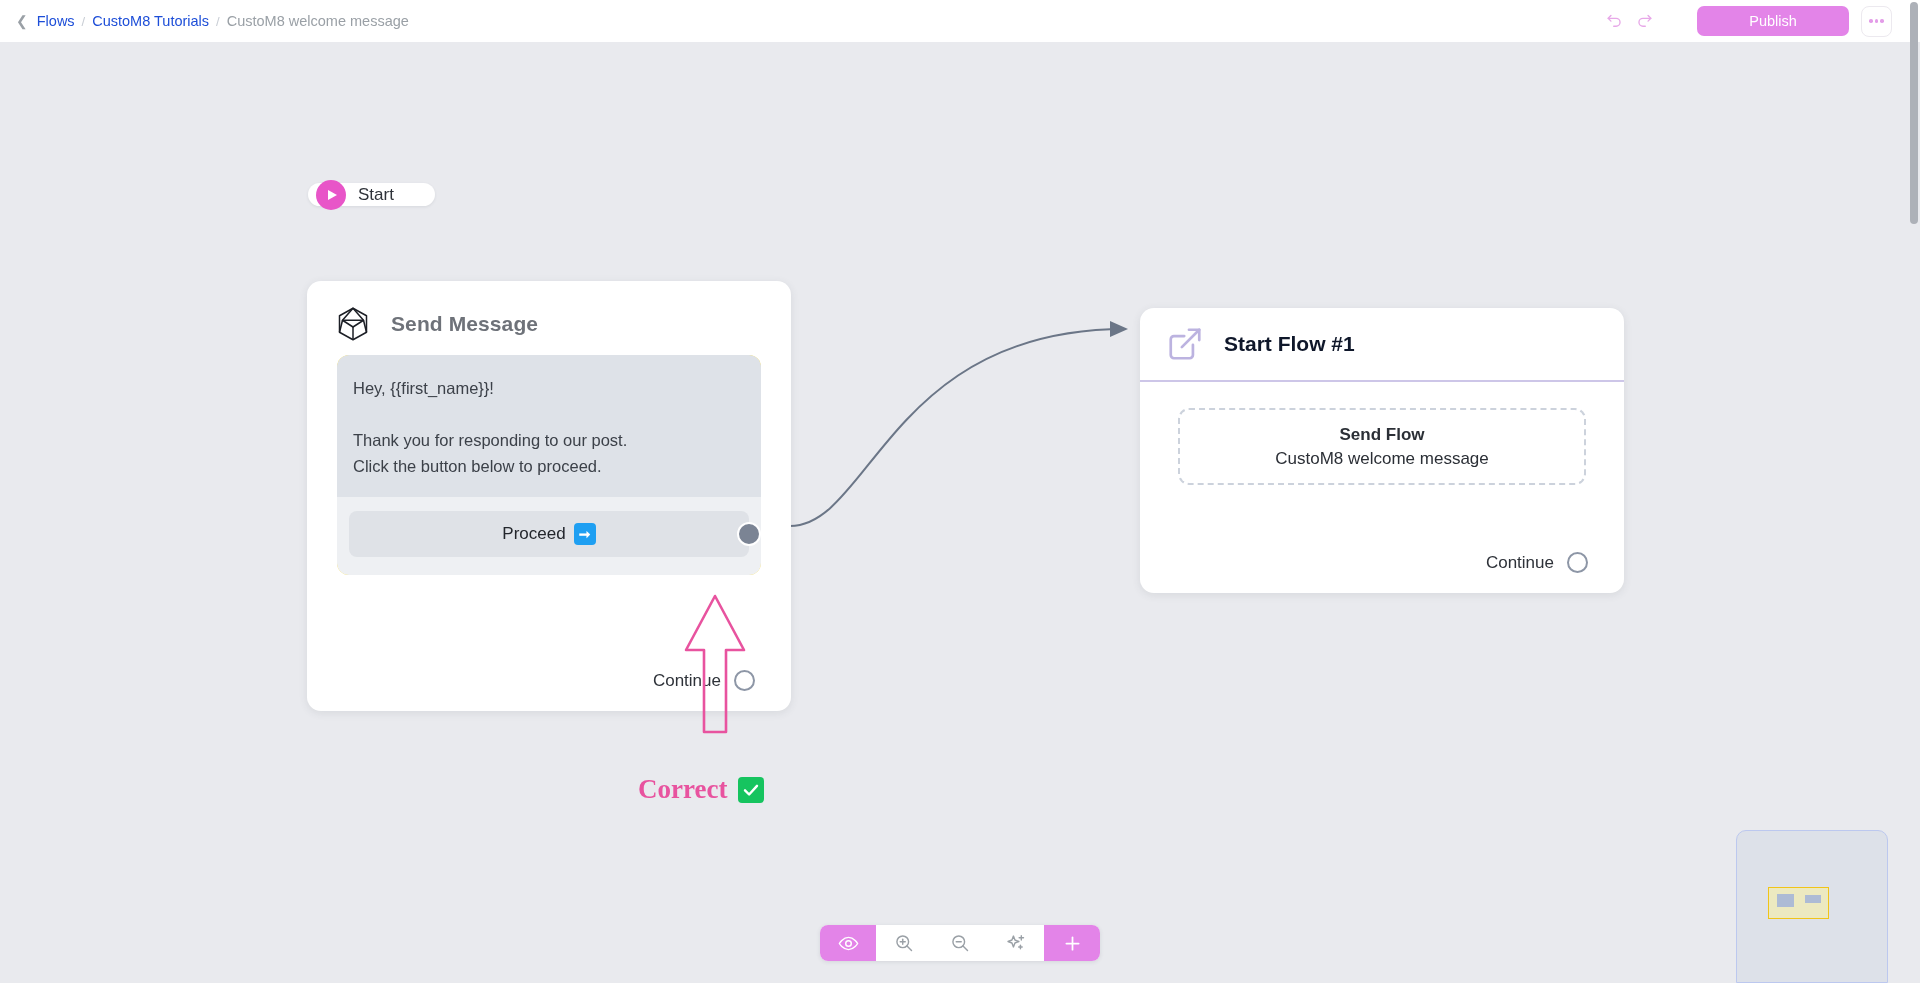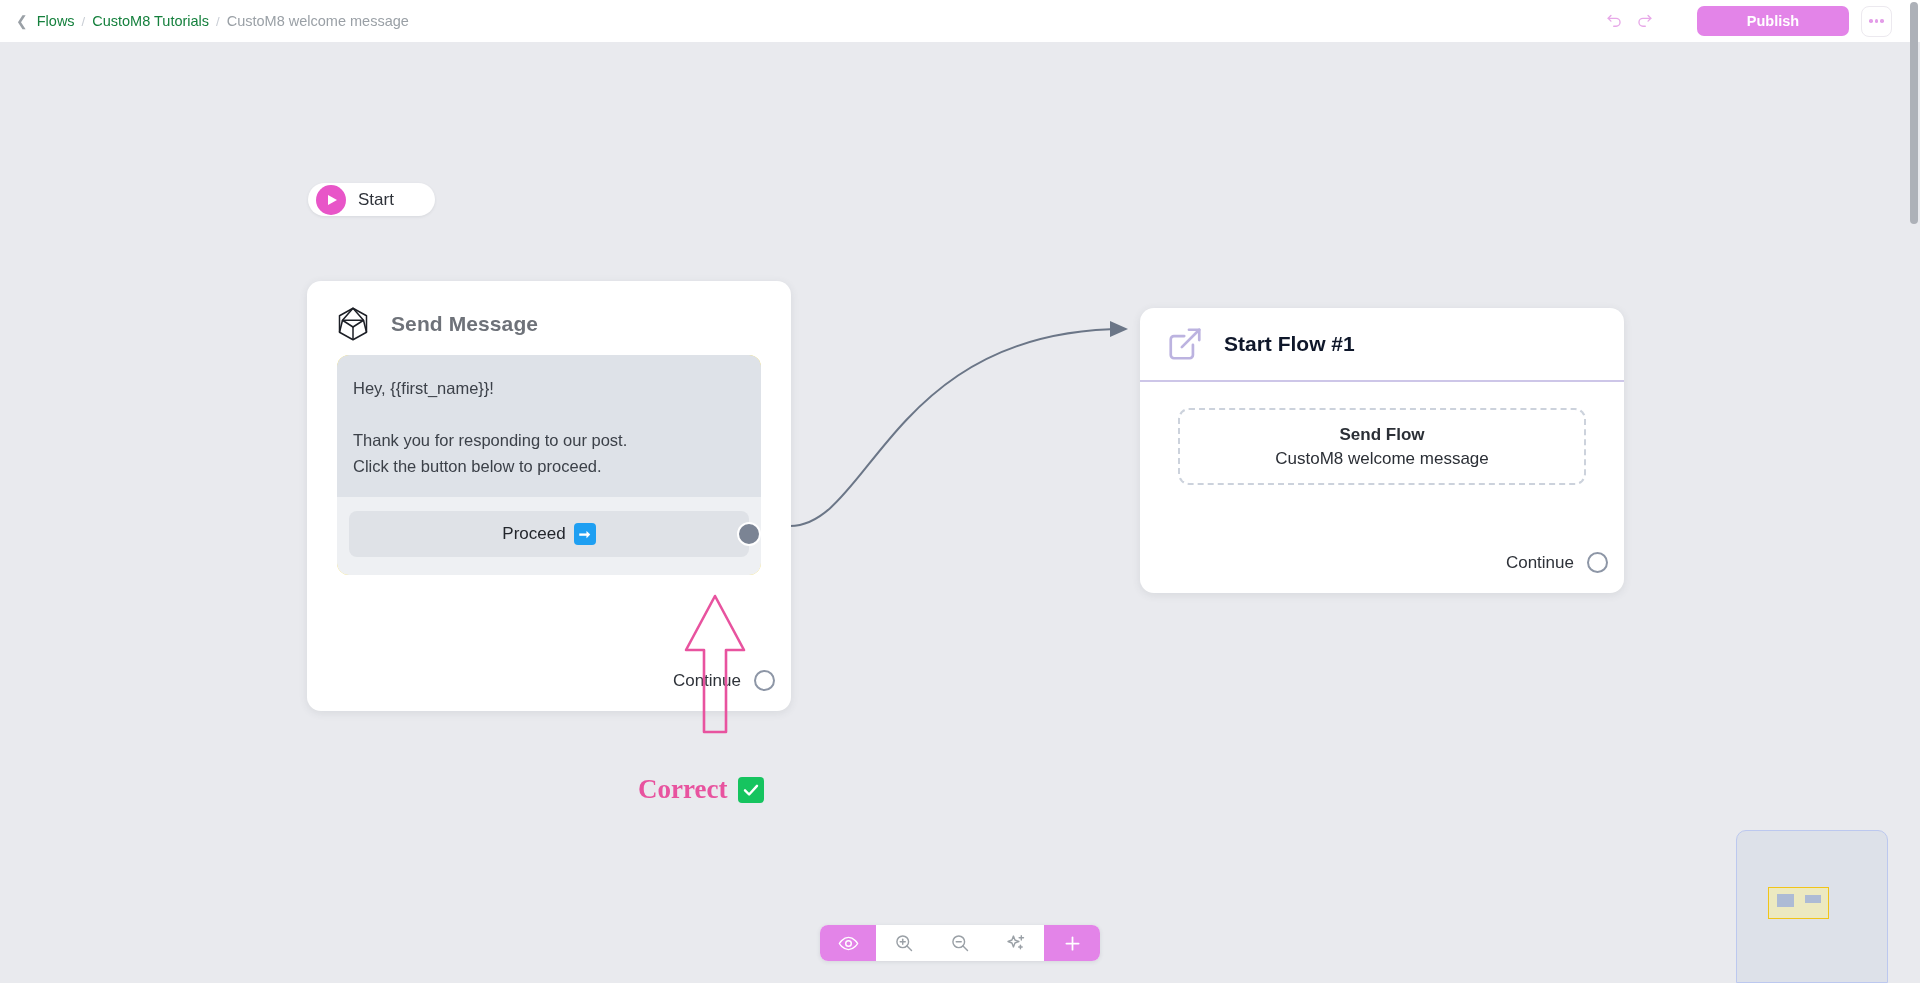--- a/index.html
+++ b/index.html
@@ -31,21 +31,21 @@
     gap: 7px;
     font-size: 14.5px;
     color: #9aa0a6;
     white-space: nowrap;
   }
   .bc-back {
     font-size: 14px; color: #9aa0a6;
     line-height: 1; padding: 0 2px;
     cursor: pointer;
   }
-  .bc-item { color: #15803d; cursor: pointer; }
+  .bc-item { color: #1d4ed8; cursor: pointer; }
   .bc-item.last { color: #9aa0a6; }
   .bc-sep { color: #c8cdd4; font-size: 13px; }
 
   .header-right {
     position: absolute; right: 28px; top: 0;
     height: 42px;
     display: flex; align-items: center; gap: 0;
   }
   .icon-btn-hdr {
     width: 30px; height: 30px;
@@ -56,21 +56,21 @@
   .icon-btn-hdr svg { display:block; }
   .publish-btn {
     width: 152px; height: 30px;
     background: #e384e8;
     border: none; border-radius: 7px;
     color: #ffffff;
     font-size: 14.5px;
     font-family: "Liberation Sans", sans-serif;
     cursor: pointer;
     margin-left: 38px;
-    display:flex; align-items:center; justify-content:center;font-weight:bold;
+    display:flex; align-items:center; justify-content:center;
   }
   .more-btn {
     width: 31px; height: 31px;
     margin-left: 12px;
     background: #ffffff;
     border: 1px solid #ece9ef;
     border-radius: 8px;
     display: flex; align-items: center; justify-content: center;
     cursor: pointer;
     gap: 2px;
@@ -87,21 +87,21 @@
     width: 1920px; height: 941px;
     background: #e9eaee;
     overflow: hidden;
   }
   .edges { position: absolute; inset: 0; pointer-events: none; }
 
   
   .start-pill {
     position: absolute;
     left: 308px; top: 141px;
-    width: 127px; height: 33px;
+    width: 127px; height: 23px;
     background: #ffffff;
     border-radius: 21px;
     display: flex; align-items: center;
     padding-left: 8px;
     box-shadow: 0 1px 3px rgba(60,64,80,0.10);
     cursor: pointer;
     z-index: 6;
   }
   .start-circle {
     width: 30px; height: 30px; border-radius: 50%;
@@ -188,21 +188,21 @@
     transform: translateY(-50%);
     width: 24px; height: 24px;
     border-radius: 50%;
     background: #7b8494;
     border: 2px solid #ffffff;
     cursor: pointer;
   }
 
   .continue-row {
     position: absolute;
-    right: 16px; bottom: 20px;
+    right: 36px; bottom: 20px;
     display: flex; align-items: center; gap: 13px;
   }
   .continue-label { font-size: 17px; color: #2e3239; }
   .port-hollow {
     width: 21px; height: 21px;
     border-radius: 50%;
     background: #ffffff;
     border: 2.5px solid #8d96a6;
     cursor: pointer;
   }

